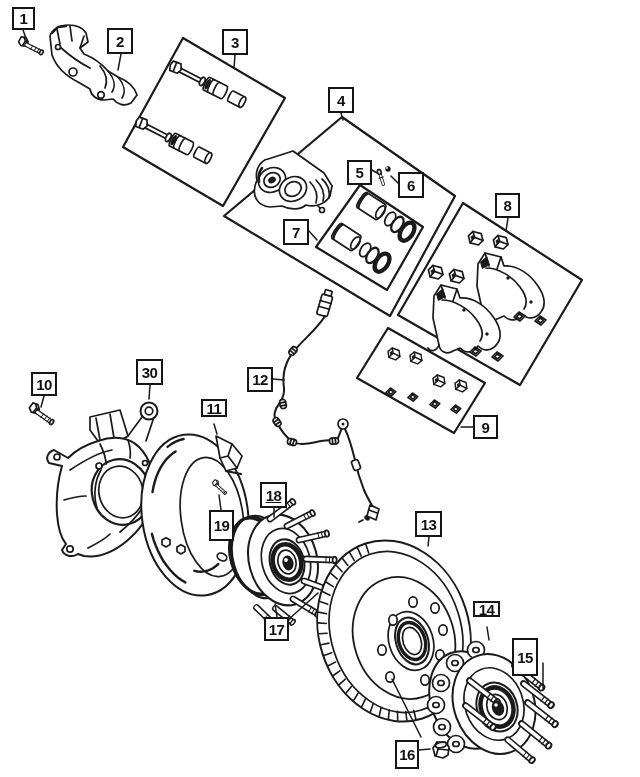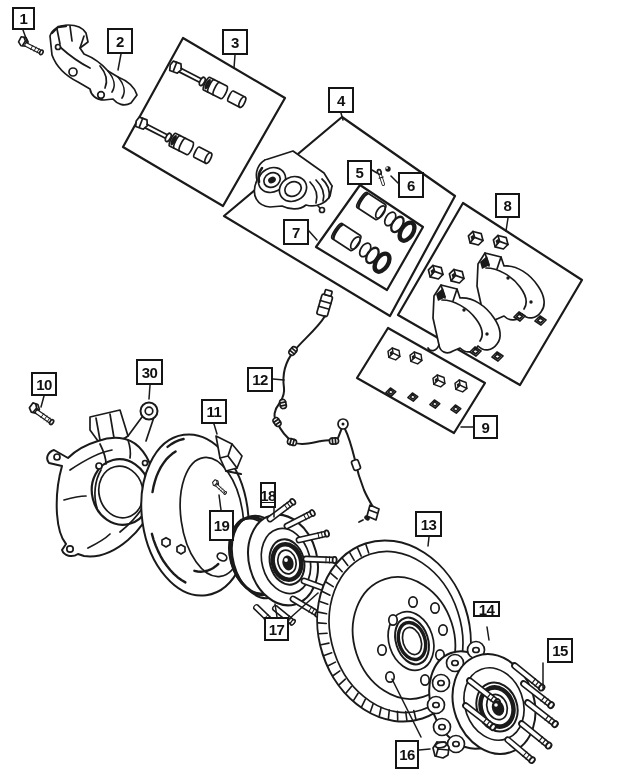--- a/index.html
+++ b/index.html
@@ -374,24 +374,24 @@
       <div class="callout" style="left: 12px; top: 7px; width: 23px; height: 23px;">1</div>
       <div class="callout" style="left: 107px; top: 28px; width: 26px; height: 26px;">2</div>
       <div class="callout" style="left: 222px; top: 29px; width: 26px; height: 26px;">3</div>
       <div class="callout" style="left: 328px; top: 87px; width: 26px; height: 26px;">4</div>
       <div class="callout" style="left: 347px; top: 160px; width: 25px; height: 25px;">5</div>
       <div class="callout" style="left: 398px; top: 172px; width: 26px; height: 26px;">6</div>
       <div class="callout" style="left: 283px; top: 219px; width: 26px; height: 26px;">7</div>
       <div class="callout" style="left: 495px; top: 193px; width: 25px; height: 25px;">8</div>
       <div class="callout" style="left: 473px; top: 415px; width: 25px; height: 24px;">9</div>
       <div class="callout" style="left: 31px; top: 372px; width: 26px; height: 24px;">10</div>
-      <div class="callout" style="left: 201px; top: 399px; width: 26px; height: 25px;">11</div>
+      <div class="callout" style="left: 201px; top: 399px; width: 26px; height: 18px;">11</div>
       <div class="callout" style="left: 247px; top: 367px; width: 26px; height: 25px;">12</div>
       <div class="callout" style="left: 415px; top: 511px; width: 27px; height: 26px;">13</div>
       <div class="callout" style="left: 473px; top: 601px; width: 27px; height: 16px;">14</div>
-      <div class="callout" style="left: 547px; top: 638px; width: 26px; height: 25px;">15</div>
+      <div class="callout" style="left: 512px; top: 638px; width: 26px; height: 38px;">15</div>
       <div class="callout" style="left: 395px; top: 740px; width: 24px; height: 29px;">16</div>
       <div class="callout" style="left: 264px; top: 617px; width: 25px; height: 24px; text-align: center;">17</div>
-      <div class="callout" style="left: 260px; top: 482px; width: 16px; height: 26px; text-decoration: underline;">18</div>
+      <div class="callout" style="left: 260px; top: 482px; width: 27px; height: 26px; text-decoration: underline;">18</div>
       <div class="callout" style="left: 209px; top: 510px; width: 25px; height: 31px;">19</div>
       <div class="callout" style="left: 136px; top: 359px; width: 27px; height: 26px;">30</div>
     </div>
 </div>
 
 </body></html>

